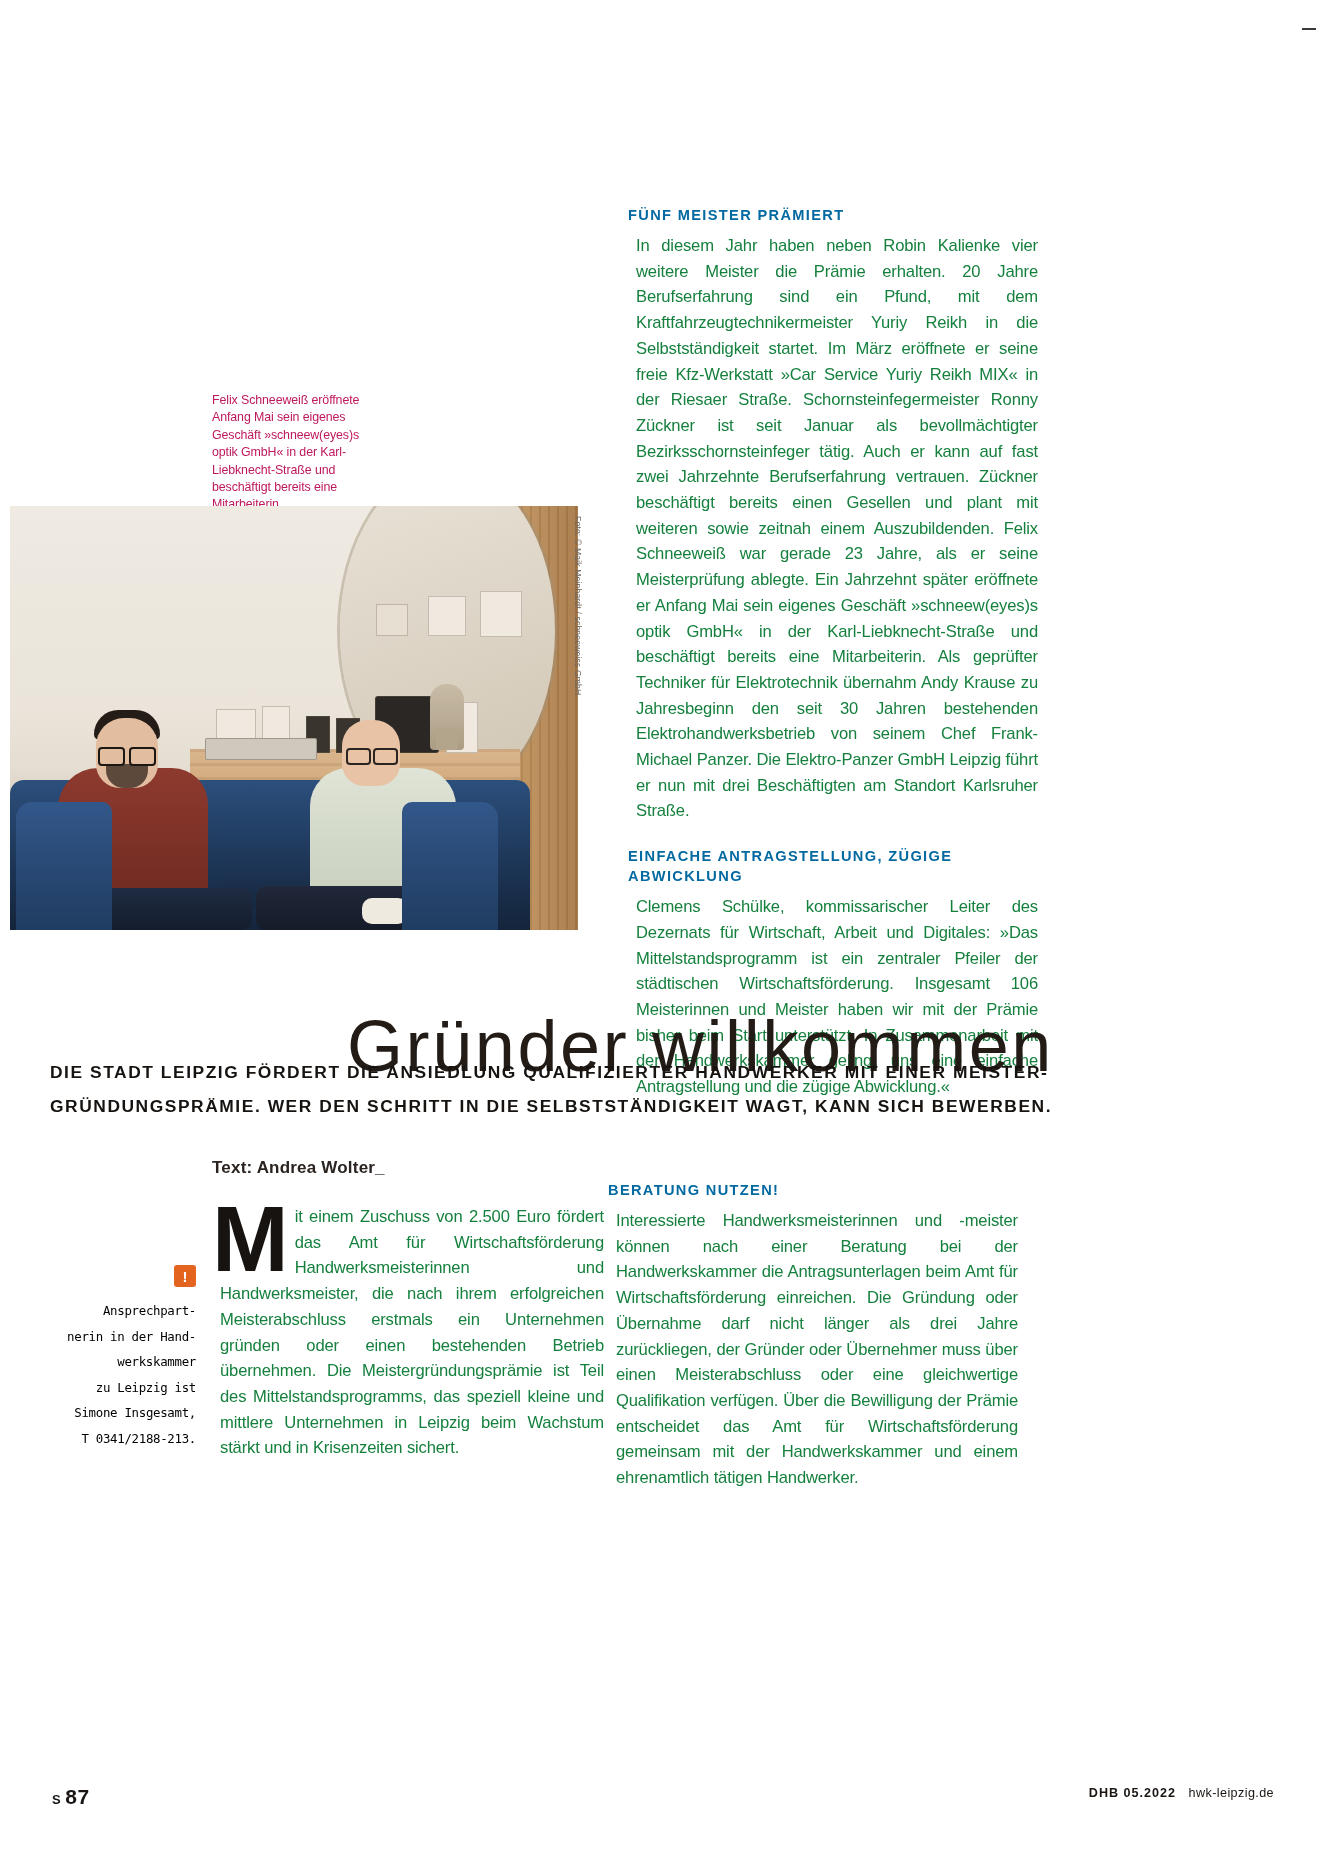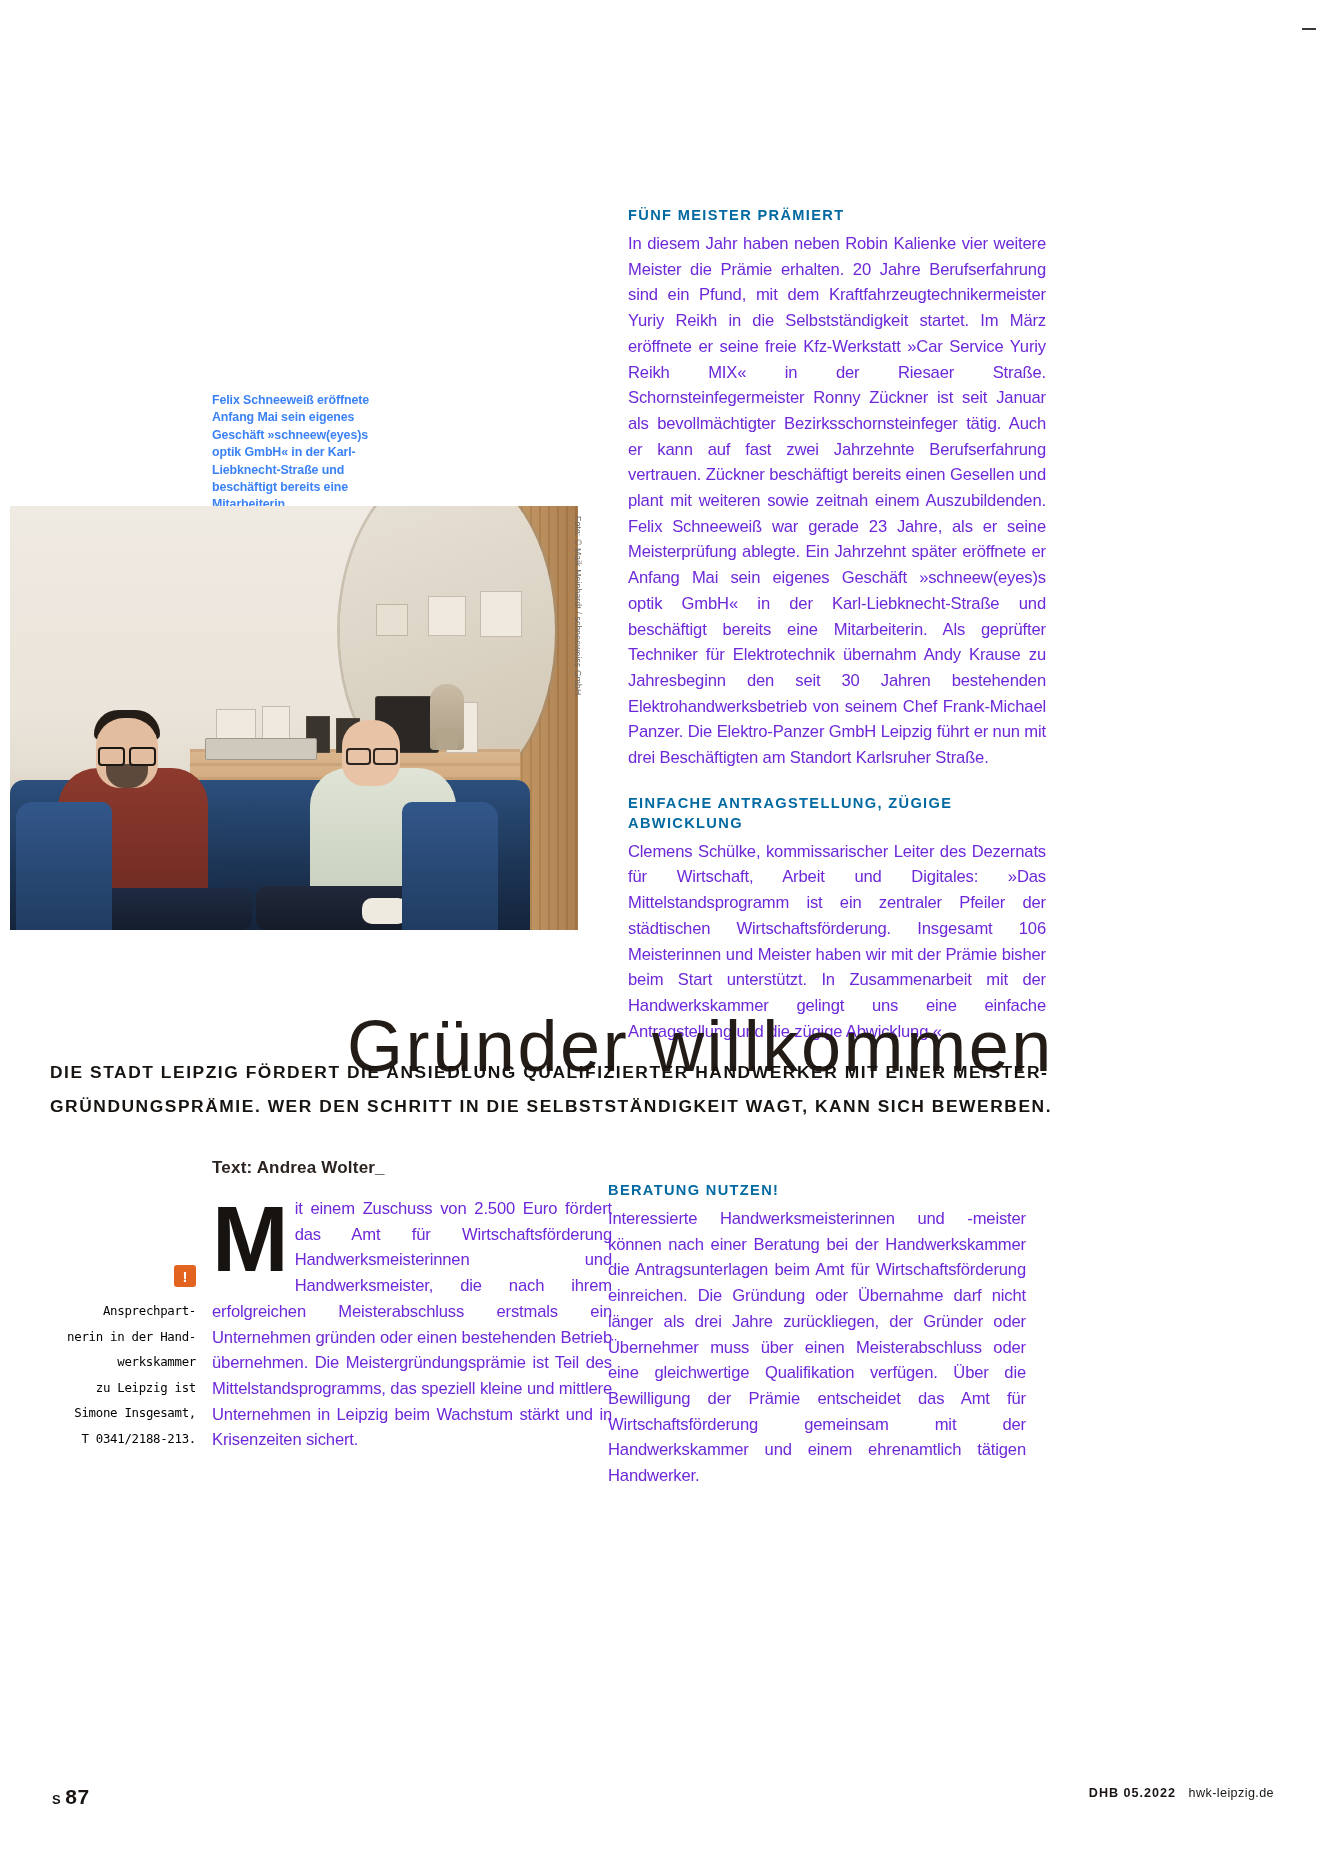--- a/index.html
+++ b/index.html
@@ -171,35 +171,35 @@
   
   .photo-credit{
     position:absolute;left:583px;top:516px;
     transform-origin:left top;transform:rotate(90deg);
     font-size:8.5px;letter-spacing:.2px;color:#6c665e;white-space:nowrap;
   }
 
   
   .caption{
     position:absolute;left:212px;top:392px;width:162px;
-    font-size:12.4px;line-height:17.4px;font-weight:700;
-    color:#3b82f6;letter-spacing:-.1px;
+    font-size:12.4px;line-height:17.4px;font-weight:400;
+    color:#be185d;letter-spacing:-.1px;
   }
 
   
   .col-right-top{
     position:absolute;left:628px;top:205px;width:418px;
   }
   .kicker{
     font-size:14.6px;font-weight:700;letter-spacing:1.35px;
     color:#0369a1;margin:0 0 6px 0;line-height:20px;
   }
   .body-text{
-    font-size:16.6px;line-height:25.7px;color:#6d28d9;
-    text-align:justify;margin:0;letter-spacing:-.15px;
+    font-size:16.6px;line-height:25.7px;color:#15803d;
+    text-align:justify;margin:8px;letter-spacing:-.15px;
     font-stretch:condensed;
   }
   .body-text + .kicker{margin-top:22px;}
 
   
   .headline{
     position:absolute;left:44px;top:955px;width:1010px;
     font-size:72px;line-height:86px;font-weight:300;
     letter-spacing:2.6px;color:#221b16;
     text-align:right;white-space:nowrap;

